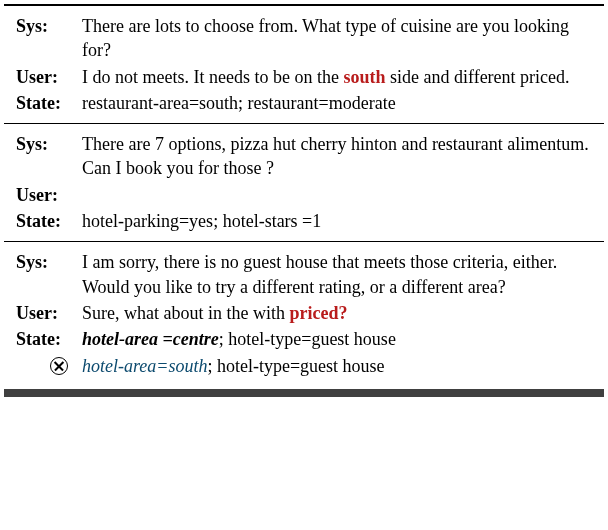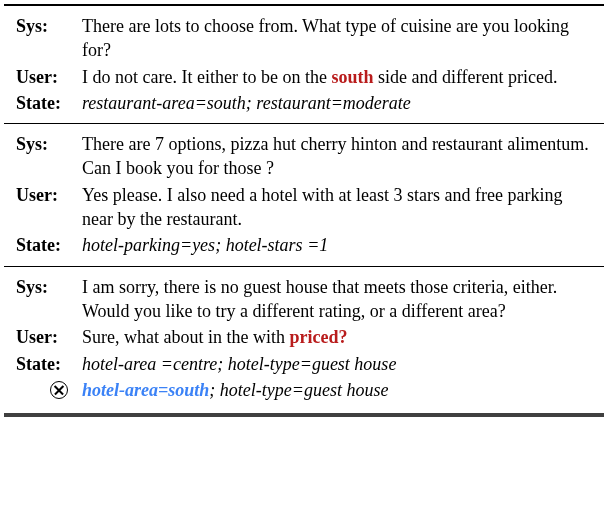--- a/index.html
+++ b/index.html
@@ -7,21 +7,21 @@
       font-family: "Times New Roman", Times, serif;
       font-size: 18px;
       line-height: 1.35;
       background: #fff;
       color: #000;
       padding: 4px;
       width: 608px;
     }
     .table {
       border-top: 2px solid #000;
-      border-bottom: 4px solid #404040;
+      border-bottom: 8px solid #404040;
     }
     .section {
       border-top: 1px solid #000;
       padding: 6px 0;
     }
     .section:first-child {
       border-top: none;
     }
     .row {
       display: flex;
@@ -30,24 +30,24 @@
     }
     .label {
       flex: 0 0 78px;
       padding-left: 12px;
     }
     .content {
       flex: 1;
       padding-right: 10px;
     }
     .bold { font-weight: bold; }
-    .italic { font-style: italic; }
-    .italic-bold { font-style: italic; font-weight: normal; }
+    .italic { }
+    .italic-bold { font-style: italic; font-weight: bold; }
     .green { color: #b91c1c; font-weight: bold; }
-    .red-entry { color: #3b82f6; font-weight: bold; font-style: italic; }
+    .red-entry { color: #0c4a6e; font-weight: normal; font-style: italic; }
     .circle-x {
       display: inline-block;
       width: 18px;
       height: 18px;
       border: 1.5px solid #000;
       border-radius: 50%;
       position: relative;
       margin-left: 34px;
       margin-top: 3px;
     }
@@ -70,41 +70,38 @@
 <div class="table">
 
   <div class="section">
     <div class="row">
       <div class="label bold">Sys:</div>
       <div class="content">There are lots to choose from. What type of cuisine are you looking for?</div>
     </div>
     <div class="row">
       <div class="label bold">User:</div>
       <div class="content">
-        <span>I do not care. It either to be on the </span><span class="green">south</span><span> side and different priced.</span>
+        <span>I do not meets. It needs to be on the </span><span class="green">south</span><span> side and different priced.</span>
       </div>
     </div>
     <div class="row">
       <div class="label bold">State:</div>
       <div class="content">
         <span class="italic">restaurant-area=south</span><span class="italic">; </span><span class="italic">restaurant=moderate</span>
       </div>
     </div>
   </div>
 
   <div class="section">
     <div class="row">
       <div class="label bold">Sys:</div>
       <div class="content">There are 7 options, pizza hut cherry hinton and restaurant alimentum. Can I book you for those ?</div>
     </div>
     <div class="row">
       <div class="label bold">User:</div>
-      <div class="content">
-        <span>Yes please. I also need a hotel with at least 3 stars and free parking near by the restaurant.</span>
-      </div>
     </div>
     <div class="row">
       <div class="label bold">State:</div>
       <div class="content">
         <span class="italic">hotel-parking=yes</span><span class="italic">; </span><span class="italic">hotel-stars =1</span>
       </div>
     </div>
   </div>
 
   <div class="section">

